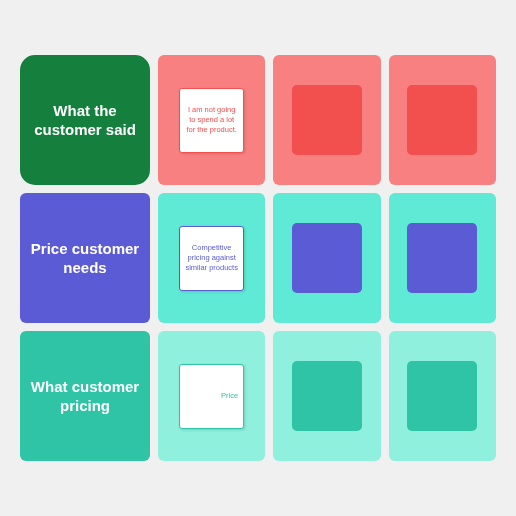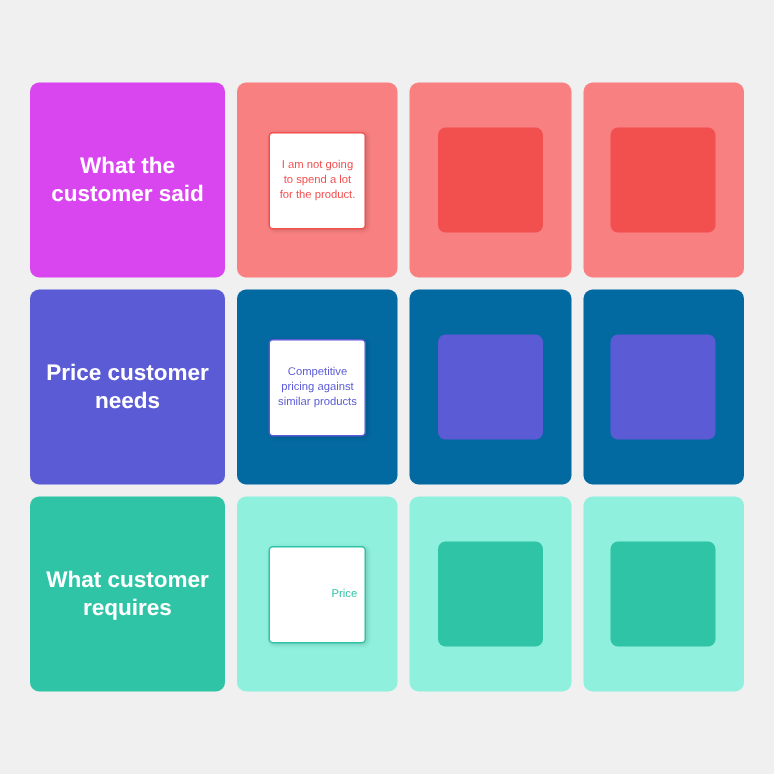--- a/index.html
+++ b/index.html
@@ -19,26 +19,26 @@
       padding: 20px;
       width: 100%;
     }
     .row {
       display: grid;
       grid-template-columns: 130px 1fr 1fr 1fr;
       gap: 8px;
       height: 130px;
     }
     
-    .row-red .label-cell { background: #d946ef; }
+    .row-red .label-cell { background: #15803d; border-radius: 15px; }
     .row-red .content-cell { background: #f98080; justify-content: center; }
     .row-red .small-card { background: #f24f4f; }
 
     .row-purple .label-cell { background: #5b5bd6; }
-    .row-purple .content-cell { background: #0369a1; }
+    .row-purple .content-cell { background: #5eead4; }
     .row-purple .small-card { background: #5b5bd6; }
 
     .row-teal .label-cell { background: #2ec4a5; }
     .row-teal .content-cell { background: #8ef0dd; }
     .row-teal .small-card { background: #2ec4a5; }
 
     .label-cell {
       border-radius: 6px;
       display: flex;
       align-items: center;
@@ -122,21 +122,21 @@
     <div class="small-square-cell content-cell">
       <div class="small-card"></div>
     </div>
     <div class="small-square-cell content-cell">
       <div class="small-card"></div>
     </div>
   </div>
 
   <div class="row row-teal">
     <div class="label-cell">
-      <span>What customer requires</span>
+      <span>What customer pricing</span>
     </div>
     <div class="content-cell">
       <div class="sticky-note">
         <span>Price</span>
       </div>
     </div>
     <div class="small-square-cell content-cell">
       <div class="small-card"></div>
     </div>
     <div class="small-square-cell content-cell">

